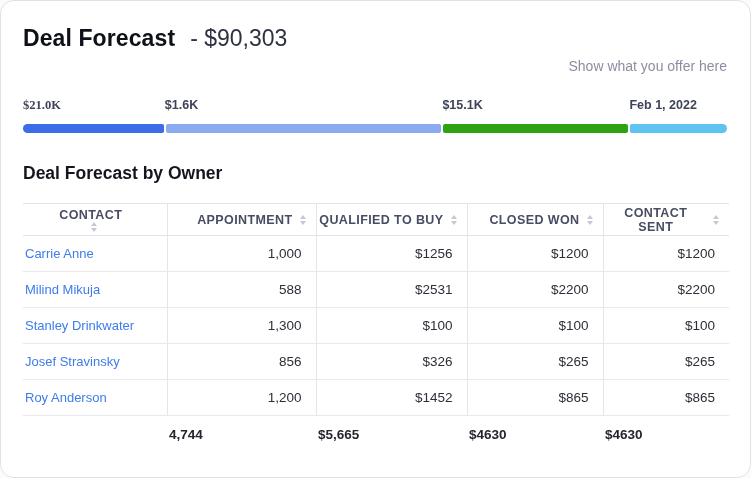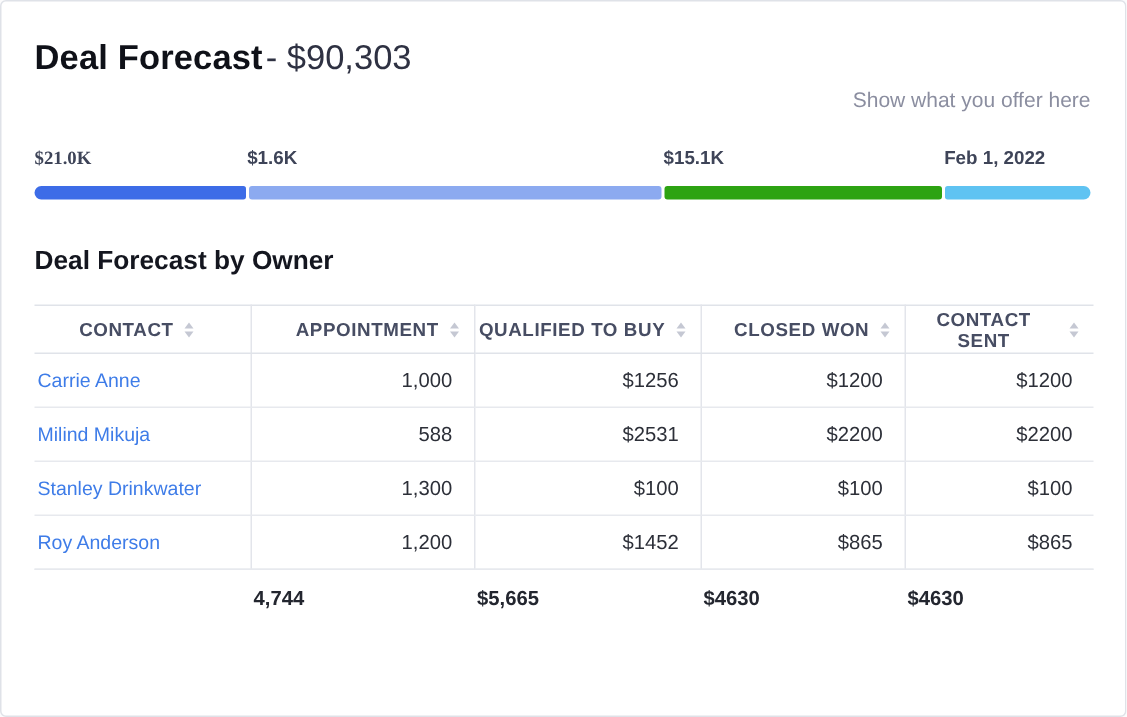--- a/index.html
+++ b/index.html
@@ -1,25 +1,25 @@
 <!DOCTYPE html>
 <html><head>
 <meta charset="utf-8">
 <style>
   * { margin:0; padding:0; box-sizing:border-box; }
   html,body { background:#fbfbfc; font-family:"Liberation Sans", sans-serif; }
   .card{
     position:relative; width:751px; height:478px; margin:0 auto;
-    background:#ffffff; border:1px solid #dfe2e8; border-radius:4px;
+    background:#ffffff; border:1px solid #dfe2e8; border-radius:14px;
     padding:24px 23px 0 22px; overflow:hidden;
   }
   
   .title-row{ display:flex; align-items:baseline; }
   .title-main{ font-size:23px; font-weight:800; color:#0f1118; letter-spacing:.1px; }
-  .title-amount{ font-size:23px; font-weight:400; color:#2e3142; margin-left:2px; }
+  .title-amount{ font-size:23px; font-weight:400; color:#2e3142; margin-left:15px; }
   .subtitle{ margin-top:6px; font-size:14px; color:#8b8ea0;text-align:right; }
   
   .bar-wrap{ position:relative; margin-top:24px; }
   .bar-labels{ position:relative; height:15px; }
   .bar-label{
     position:absolute; top:0; font-size:12.5px; font-weight:600;
     color:#3e4458; white-space:nowrap;
   }
   .bar-track{ display:flex; margin-top:11px; height:9px; }
   .bar-seg{ height:9px; border-radius:2px; }
@@ -31,21 +31,21 @@
   table{ width:100%; border-collapse:collapse; table-layout:fixed; margin-top:19px; }
   col.c0{width:144px} col.c1{width:149px} col.c2{width:151px} col.c3{width:136px} col.c4{width:126px}
   thead th{
     height:32px; font-size:12.5px; font-weight:700; letter-spacing:.4px;
     color:#474d63; text-transform:uppercase;
     border-top:1px solid #e0e3e9; border-bottom:1px solid #e0e3e9;
     padding:0 10px 0 2px; cursor:pointer; vertical-align:middle;
   }
   thead th:not(:last-child), tbody td:not(:last-child){ border-right:1px solid #e3e5eb; }
   th .th-inner{ display:flex; align-items:center; }
-  th.al-left .th-inner{ justify-content:center; }
+  th.al-left .th-inner{ justify-content:space-between;flex-direction:column; }
   th.al-right .th-inner{ justify-content:flex-end; }
   .sort-icon{ display:inline-flex; flex-direction:column; row-gap:2px; margin-left:7px; }
   .sort-icon i{ display:block; width:0; height:0; border-left:3.5px solid transparent; border-right:3.5px solid transparent; }
   .sort-icon .up{ border-bottom:4px solid #c5c8d3; }
   .sort-icon .dn{ border-top:4px solid #c5c8d3; }
   tbody td{
     height:36px; font-size:13.5px; color:#2c2f38;
     border-bottom:1px solid #e7e9ee; padding:0 14px 0 2px; vertical-align:middle;
   }
   td.num{ text-align:right; }
@@ -156,20 +156,27 @@
           <td class="num">$2200</td>
         </tr>
         <tr>
           <td><a class="contact-link">Stanley Drinkwater</a></td>
           <td class="num">1,300</td>
           <td class="num">$100</td>
           <td class="num">$100</td>
           <td class="num">$100</td>
         </tr>
         <tr>
+          <td><a class="contact-link">Josef Stravinsky</a></td>
+          <td class="num">856</td>
+          <td class="num">$326</td>
+          <td class="num">$265</td>
+          <td class="num">$265</td>
+        </tr>
+        <tr>
           <td><a class="contact-link">Roy Anderson</a></td>
           <td class="num">1,200</td>
           <td class="num">$1452</td>
           <td class="num">$865</td>
           <td class="num">$865</td>
         </tr>
       </tbody>
     <tfoot>
         <tr id="totals-row">
           <td></td>

